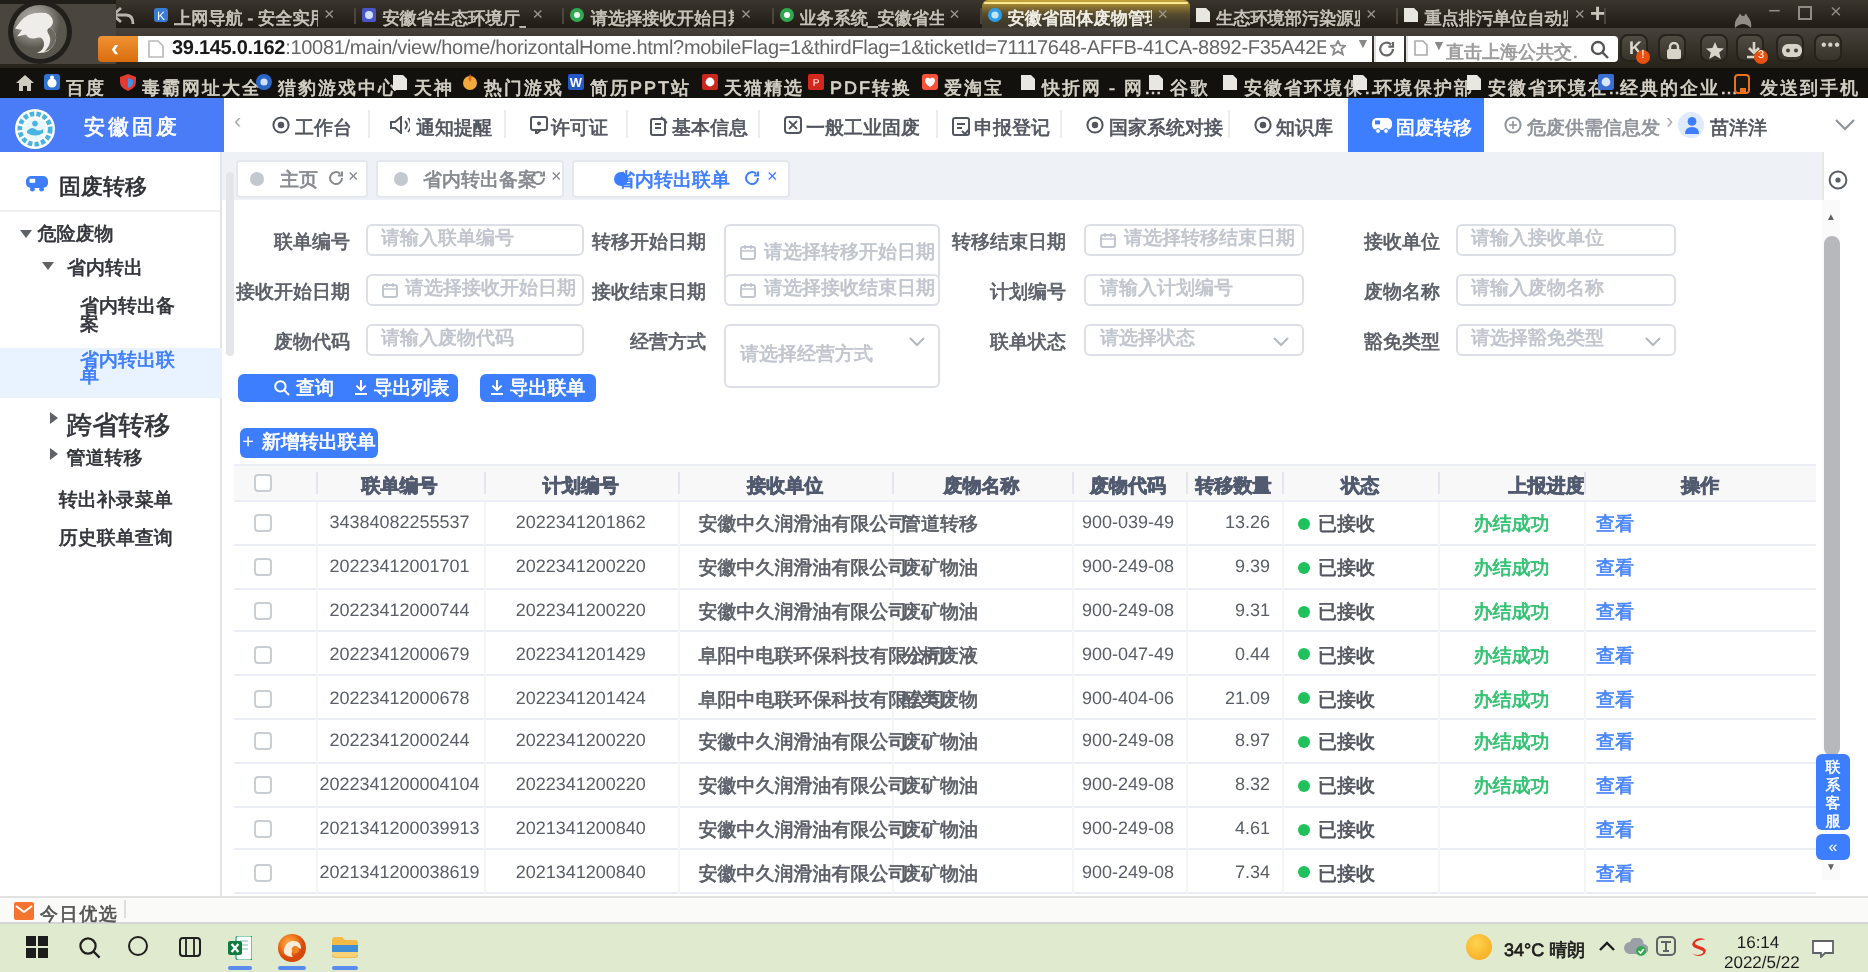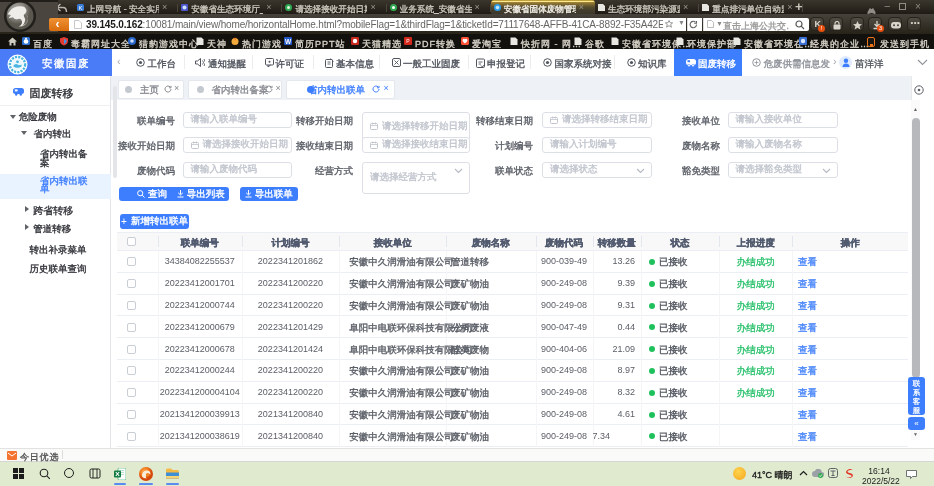--- a/index.html
+++ b/index.html
@@ -358,21 +358,21 @@
 <div class="a z" style="left:29.5px;top:86px;font-size:11px;color:#2d2f33">固废转移</div>
 <div class="a" style="left:0px;top:105.3px;width:110px;height:1px;background:#efefef"></div>
 <div class="a" style="left:9.5px;top:115px;width:0;height:0;border-left:3px solid transparent;border-right:3px solid transparent;border-top:4px solid #5f6266"></div>
 <div class="a z" style="left:18.8px;top:110.8px;font-size:9.5px;color:#32343a">危险废物</div>
 <div class="a" style="left:20.5px;top:130.5px;width:0;height:0;border-left:3px solid transparent;border-right:3px solid transparent;border-top:4px solid #5f6266"></div>
 <div class="a z" style="left:33.5px;top:128.3px;font-size:9.5px;color:#32343a">省内转出</div>
 <div class="a z" style="left:40px;top:149.8px;font-size:9.5px;color:#32343a;line-height:8.7px">省内转出备<br>案</div>
 <div class="a" style="left:0px;top:174px;width:110.5px;height:25px;background:#e9f2ff"></div>
 <div class="a z" style="left:40px;top:176.5px;font-size:9.5px;color:#3d7eff;line-height:8.7px">省内转出联<br>单</div>
 <div class="a" style="left:24.5px;top:205.5px;width:0;height:0;border-top:3px solid transparent;border-bottom:3px solid transparent;border-left:4px solid #5f6266"></div>
-<div class="a z" style="left:33.2px;top:204.3px;font-size:10px;color:#32343a">跨省转移</div>
+<div class="a z" style="left:33.2px;top:204.3px;font-size:13px;color:#32343a">跨省转移</div>
 <div class="a" style="left:24.5px;top:224px;width:0;height:0;border-top:3px solid transparent;border-bottom:3px solid transparent;border-left:4px solid #5f6266"></div>
 <div class="a z" style="left:33.2px;top:222.8px;font-size:9.5px;color:#32343a">管道转移</div>
 <div class="a z" style="left:29.4px;top:244px;font-size:9.5px;color:#32343a">转出补录菜单</div>
 <div class="a z" style="left:29.4px;top:263px;font-size:9.5px;color:#32343a">历史联单查询</div>
 <div class="a lbl z" style="left:117px;top:115.0px;width:58px">联单编号</div>
 <div class="a in" style="left:182.5px;top:111.5px;width:109px;height:16px">
       <span class="z">请输入联单编号</span>
     </div>
 <div class="a lbl z" style="left:275px;top:115.0px;width:78px">转移开始日期</div>
 <div class="a in" style="left:362px;top:111.5px;width:108px;height:29px">
@@ -467,21 +467,21 @@
       <span class="z">新增转出联单</span>
     </div>
 <div class="a" style="left:117px;top:232px;width:791px;height:19px;background:#f8f8f9;border-top:1px solid #ebeef5;border-bottom:1px solid #ebeef5"></div>
 <div class="a z" style="left:158px;top:237px;width:83.5px;text-align:center;font-size:9.5px;color:#515a6e;font-weight:bold">联单编号</div>
 <div class="a z" style="left:241.5px;top:237px;width:97.80000000000001px;text-align:center;font-size:9.5px;color:#515a6e;font-weight:bold">计划编号</div>
 <div class="a z" style="left:339.3px;top:237px;width:106.69999999999999px;text-align:center;font-size:9.5px;color:#515a6e;font-weight:bold">接收单位</div>
 <div class="a z" style="left:446px;top:237px;width:89.5px;text-align:center;font-size:9.5px;color:#515a6e;font-weight:bold">废物名称</div>
 <div class="a z" style="left:535.5px;top:237px;width:57.10000000000002px;text-align:center;font-size:9.5px;color:#515a6e;font-weight:bold">废物代码</div>
 <div class="a z" style="left:592.6px;top:237px;width:48.39999999999998px;text-align:center;font-size:9.5px;color:#515a6e;font-weight:bold">转移数量</div>
 <div class="a z" style="left:641px;top:237px;width:78.20000000000005px;text-align:center;font-size:9.5px;color:#515a6e;font-weight:bold">状态</div>
-<div class="a z" style="left:719.2px;top:237px;width:73.09999999999991px;text-align:center;font-size:9.5px;color:#515a6e;font-weight:bold">上报进度</div>
+<div class="a z" style="left:719.2px;top:237px;width:73.09999999999991px;text-align:right;font-size:9.5px;color:#515a6e;font-weight:bold">上报进度</div>
 <div class="a z" style="left:792.3px;top:237px;width:115.70000000000005px;text-align:center;font-size:9.5px;color:#515a6e;font-weight:bold">操作</div>
 <div class="a" style="left:158px;top:236px;width:1px;height:11px;background:#e3e6ec"></div>
 <div class="a" style="left:241.5px;top:236px;width:1px;height:11px;background:#e3e6ec"></div>
 <div class="a" style="left:339.3px;top:236px;width:1px;height:11px;background:#e3e6ec"></div>
 <div class="a" style="left:446px;top:236px;width:1px;height:11px;background:#e3e6ec"></div>
 <div class="a" style="left:535.5px;top:236px;width:1px;height:11px;background:#e3e6ec"></div>
 <div class="a" style="left:592.6px;top:236px;width:1px;height:11px;background:#e3e6ec"></div>
 <div class="a" style="left:641px;top:236px;width:1px;height:11px;background:#e3e6ec"></div>
 <div class="a" style="left:719.2px;top:236px;width:1px;height:11px;background:#e3e6ec"></div>
 <div class="a" style="left:792.3px;top:236px;width:1px;height:11px;background:#e3e6ec"></div>
@@ -662,21 +662,21 @@
 <div class="a" style="left:592.6px;top:425.4px;width:1px;height:21.8px;background:#f4f5f7"></div>
 <div class="a" style="left:641px;top:425.4px;width:1px;height:21.8px;background:#f4f5f7"></div>
 <div class="a" style="left:719.2px;top:425.4px;width:1px;height:21.8px;background:#f4f5f7"></div>
 <div class="a" style="left:792.3px;top:425.4px;width:1px;height:21.8px;background:#f4f5f7"></div>
 <div class="a" style="left:127px;top:431.8px;width:9px;height:9px;border:1px solid #c9cdd4;border-radius:2px;background:#fff"></div>
 <div class="a" style="left:158px;top:430.8px;width:83.5px;text-align:center;font-size:9px;color:#5a5e66">2021341200038619</div>
 <div class="a" style="left:241.5px;top:430.8px;width:97.80000000000001px;text-align:center;font-size:9px;color:#5a5e66">2021341200840</div>
 <div class="a z" style="left:349.3px;top:430.8px;font-size:9.5px;color:#5a5e66">安徽中久润滑油有限公司</div>
 <div class="a z" style="left:451px;top:430.8px;font-size:9.5px;color:#5a5e66">废矿物油</div>
 <div class="a" style="left:535.5px;top:430.8px;width:57.10000000000002px;text-align:center;font-size:9px;color:#5a5e66">900-249-08</div>
-<div class="a" style="left:592.6px;top:430.8px;width:42.39999999999998px;font-size:9px;color:#5a5e66">7.34</div>
+<div class="a" style="left:592.6px;top:430.8px;width:42.39999999999998px;text-align:right;font-size:9px;color:#5a5e66">7.34</div>
 <div class="a" style="left:648.7px;top:433.3px;width:6px;height:6px;border-radius:50%;background:#1fc15d"></div>
 <div class="a z" style="left:659px;top:430.8px;font-size:9.5px;color:#51555e">已接收</div>
 <div class="a z" style="left:798px;top:430.8px;font-size:9.5px;color:#4b87fa">查看</div>
 <div class="a" style="left:911px;top:100px;width:9px;height:340px;background:#fafafa"></div>
 <div class="a" style="left:913px;top:106px;color:#606266;font-size:5px">▲</div>
 <div class="a" style="left:911.5px;top:118px;width:8px;height:260px;background:#b6b8bc;border-radius:4px"></div>
 <div class="a" style="left:913px;top:431px;color:#606266;font-size:5px">▼</div>
 <div class="a" style="left:908px;top:377px;width:17px;height:38px;background:#3d7eff;border-radius:3px;color:#fff;font-size:7.5px;text-align:center;line-height:9.2px;padding-top:1.5px"><span class="zl">联<br>系<br>客<br>服</span></div>
 <div class="a" style="left:908px;top:417px;width:17px;height:13px;background:#3d7eff;border-radius:3px;color:#fff;font-size:8px;text-align:center;line-height:13px">«</div>
 <div class="a" style="left:0;top:448px;width:934px;height:14px;background:#fafbf9;border-top:1px solid #e2e2e2;border-bottom:1px solid #d5d5d5"></div>
@@ -722,21 +722,21 @@
       <circle cx="8.7" cy="7.8" r="1.8" fill="#ef8222"></circle>
     </svg>
 <div class="a" style="left:139px;top:483px;width:14px;height:1.5px;background:#5a8cf0;border-radius:1px"></div>
 <svg class="a" style="left:166px;top:467.5px" width="13" height="11">
       <path d="M0 2 a1.5 1.5 0 0 1 1.5 -1.5 h3.5 l1.5 1.5 h5 a1.5 1.5 0 0 1 1.5 1.5 v6 a1.5 1.5 0 0 1 -1.5 1.5 h-10 a1.5 1.5 0 0 1 -1.5 -1.5 Z" fill="#f5b945"></path>
       <path d="M0 4.5 h13 v4.5 a1.5 1.5 0 0 1 -1.5 1.5 h-10 a1.5 1.5 0 0 1 -1.5 -1.5 Z" fill="#3f8fd6"></path>
       <path d="M0 8 h13 v1 a1.5 1.5 0 0 1 -1.5 1.5 h-10 a1.5 1.5 0 0 1 -1.5 -1.5 Z" fill="#f7d377"></path>
     </svg>
 <div class="a" style="left:166px;top:483px;width:13px;height:1.5px;background:#5a8cf0;border-radius:1px"></div>
 <div class="a" style="left:733px;top:466.5px;width:13px;height:13px;border-radius:50%;background:radial-gradient(circle at 40% 35%,#ffd34d,#f5a51d)"></div>
-<div class="a z" style="left:752px;top:469px;font-size:9px;color:#1c1c1c">41°C 晴朗</div>
+<div class="a z" style="left:752px;top:469px;font-size:9px;color:#1c1c1c">34°C 晴朗</div>
 <svg class="a" style="left:799px;top:470px" width="9" height="6">
       <path d="M1 5 L4.5 1.5 L8 5" fill="none" stroke="#1c1c1c" stroke-width="1.2"></path>
     </svg>
 <svg class="a" style="left:812px;top:469px" width="12" height="9">
       <path d="M3 8 a3 3 0 0 1 0 -6 a3.5 3.5 0 0 1 6.8 1 a2.5 2.5 0 0 1 -0.3 5Z" fill="#9aa0a6"></path>
       <circle cx="8.5" cy="6.5" r="2.5" fill="#34a853"></circle>
       <path d="M7.3 6.5 l1 1 l1.6 -2" stroke="#fff" stroke-width=".8" fill="none"></path>
     </svg>
 <svg class="a" style="left:828px;top:468px" width="10" height="10">
       <rect x="0.5" y="0.5" width="9" height="9" rx="2" fill="none" stroke="#5f6368" stroke-width="1"></rect>

